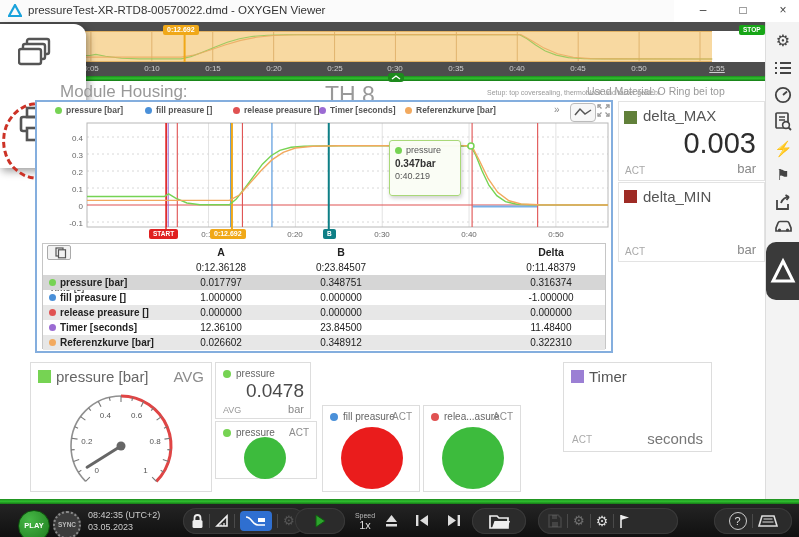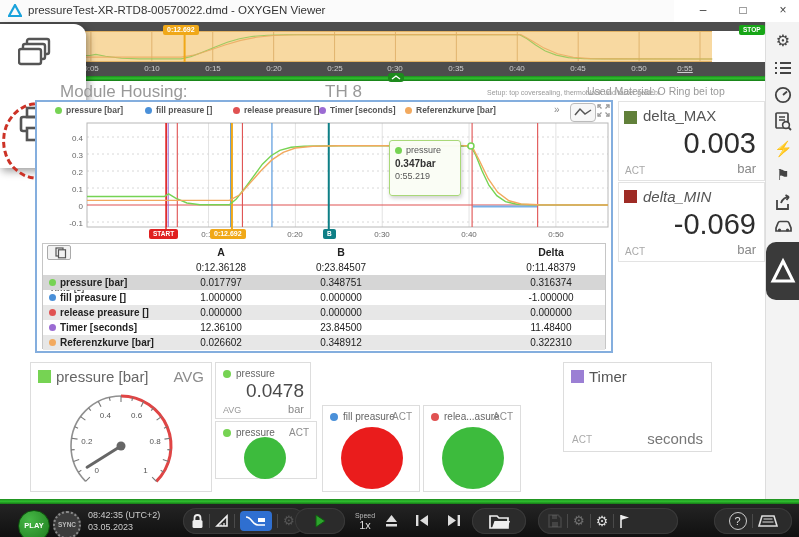--- a/index.html
+++ b/index.html
@@ -98,21 +98,21 @@
   <span class="ovtick" style="left:74px;">0:05</span>
   <span class="ovtick" style="left:135px;">0:10</span>
   <span class="ovtick" style="left:196px;">0:15</span>
   <span class="ovtick" style="left:257px;">0:20</span>
   <span class="ovtick" style="left:318px;">0:25</span>
   <span class="ovtick" style="left:378px;">0:30</span>
   <span class="ovtick" style="left:439px;">0:35</span>
   <span class="ovtick" style="left:500px;">0:40</span>
   <span class="ovtick" style="left:561px;">0:45</span>
   <span class="ovtick" style="left:622px;">0:50</span>
-  <span class="ovtick" style="left:668px;text-decoration:underline;">0:55</span>
+  <span class="ovtick" style="left:700px;text-decoration:underline;">0:55</span>
 </div>
 <div class="abs greenbar" style="left:0;top:76px;width:799px;height:5px;"></div>
 <div class="abs" style="left:388px;top:73px;width:16px;height:9px;background:#1d8a1d;border-radius:3px;">
   <svg width="16" height="9" viewBox="0 0 16 9">
       <path d="M4 6 L8 3 L12 6" fill="none" stroke="#fff" stroke-width="1.4"></path>
     </svg>
 </div>
 
 <div class="abs" id="leftpanel">
   <div class="abs" style="left:18px;top:12px;">
@@ -126,21 +126,21 @@
     <svg width="38" height="38" viewBox="0 0 38 38">
       <rect x="9" y="2" width="20" height="9" fill="none" stroke="#555" stroke-width="2.6"></rect>
       <rect x="3" y="11" width="32" height="14" rx="2" fill="none" stroke="#555" stroke-width="2.6"></rect>
       <rect x="9" y="22" width="20" height="12" fill="#fff" stroke="#555" stroke-width="2.6"></rect>
     </svg>
   </div>
   <div class="abs" style="left:2px;top:78px;width:66px;height:72px;border:3px dashed #cc3226;border-radius:50%;"></div>
 </div>
 
 <div class="abs" style="left:60px;top:82px;font-size:17px;color:#999;">Module Housing:</div>
-<div class="abs" style="left:325px;top:82px;font-size:17px;color:#999;">TH 8</div>
+<div class="abs" style="left:325px;top:82px;font-size:23px;color:#999;">TH 8</div>
 <div class="abs" style="left:487px;top:89px;font-size:7px;color:#999;">Setup: top coversealing, thermoblock und taster geklebt</div>
 <div class="abs" style="left:587px;top:85px;font-size:10.5px;color:#999;">Used Material: O Ring bei top</div>
 
 <div class="abs" id="chartwidget">
 
   <div class="abs flex" style="left:18px;top:3px;">
     <span class="dot" style="width: 7px; height: 7px; background: rgb(118, 211, 83);"></span>
     <span class="leg-lab">pressure [bar]</span>
   </div>
   <div class="abs flex" style="left:108px;top:3px;">
@@ -216,21 +216,21 @@
   <div class="cur-lab" style="left:112px;top:127px;background:#e02020;">START</div>
   <div class="cur-lab" style="left:173px;top:127px;background:#f0a818;font-size:7px;">0:12.692</div>
   <div class="cur-lab" style="left:286px;top:127px;background:#0e7f86;">B</div>
 
   <div class="abs" id="tooltip">
     <div class="flex" style="height:12px;">
       <span class="dot" style="width: 7px; height: 7px; background: rgb(118, 211, 83);"></span>
       <span style="font-size:9px;color:#555;margin-left:4px;">pressure</span>
     </div>
     <div style="font-size:10px;font-weight:bold;color:#333;margin-top:2px;">0.347bar</div>
-    <div style="font-size:9px;color:#555;margin-top:2px;">0:55.219</div>
+    <div style="font-size:9px;color:#555;margin-top:2px;">0:40.219</div>
   </div>
 
   <div class="abs" id="meastable">
     <div class="trow" style="top:0;height:16px;">
       <div class="abs" style="left:4px;top:1px;width:22px;height:13px;border:1px solid #aaa;background:#f2f2f2;border-radius:2px;">
         <svg width="22" height="13" viewBox="0 0 22 13">
             <rect x="8" y="2" width="7" height="8" fill="none" stroke="#555" stroke-width="1.2"></rect>
             <rect x="10.5" y="3.8" width="7" height="8" fill="#f2f2f2" stroke="#555" stroke-width="1.2"></rect>
           </svg>
       </div>
@@ -295,25 +295,24 @@
 <div class="abs deltapanel" style="top:101px;">
   <div class="flex" style="margin:5px 0 0 5px;align-items:flex-end;">
     <span class="sq" style="width: 13px; height: 13px; background: rgb(97, 128, 58);"></span>
     <span class="dtitle">delta_MAX</span>
   </div>
   <div class="dvalue">0.003</div>
   <div class="dmode">ACT</div>
   <div class="dunit">bar</div>
 </div>
 <div class="abs deltapanel" style="top:182px;">
-  <div class="flex" style="margin:5px 0 8px 5px;font-style:italic;">
+  <div class="flex" style="margin:5px 0 8px 5px;">
     <span class="sq" style="width: 13px; height: 13px; background: rgb(158, 43, 37);"></span>
     <span class="dtitle">delta_MIN</span>
   </div>
-  <div class="dvalue">-0.069</div>
   <div class="dmode">ACT</div>
   <div class="dunit">bar</div>
 </div>
 
 <div class="abs widget" style="left:30px;top:362px;width:182px;height:130px;">
   <div class="whead">
     <span class="sq" style="width: 13px; height: 13px; background: rgb(118, 211, 83);"></span>
     <span class="wtitle" style="font-size:15px;">pressure [bar]</span>
   </div>
   <div class="wmode" style="font-size:15px;">AVG</div>

